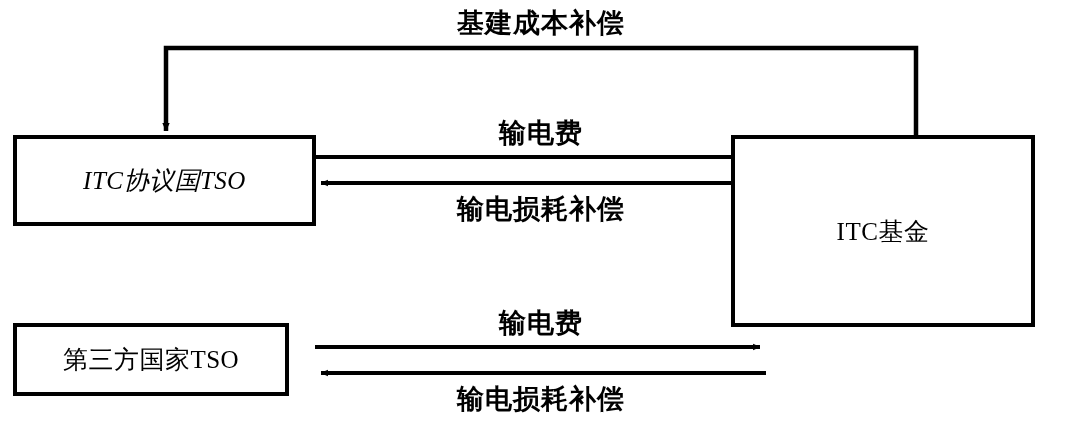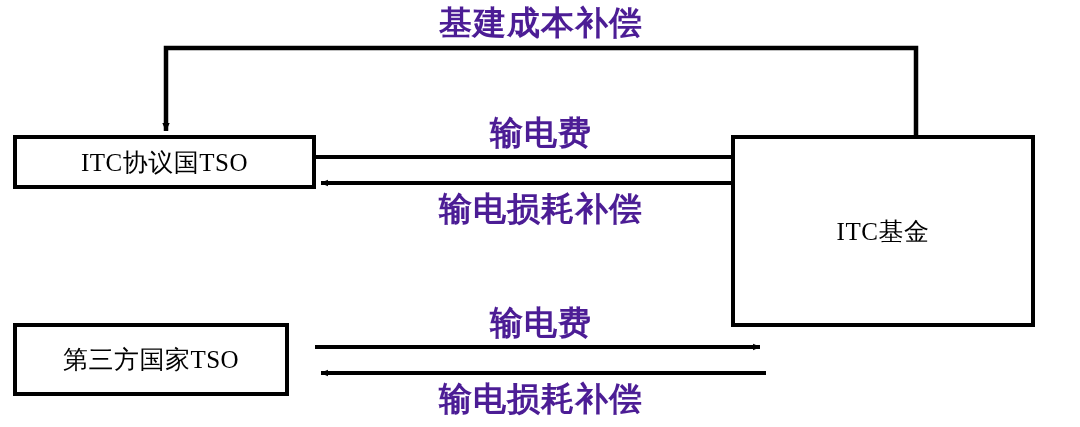--- a/index.html
+++ b/index.html
@@ -38,22 +38,22 @@
     font-size: 25px;
     color: #000000;
     letter-spacing: 0.5px;
     white-space: nowrap;
     line-height: 1;
   }
   .edge-label {
     position: absolute;
     font-family: "Liberation Serif", "DejaVu Serif", serif;
     font-weight: bold;
-    font-size: 33px;
-    color: #4c1d95;
+    font-size: 27px;
+    color: #000000;
     white-space: nowrap;
     line-height: 1;
     letter-spacing: 1px;
     transform: translate(-50%, -50%);
   }
 </style>
 </head>
 <body>
 
 <div id="diagram-root">
@@ -75,21 +75,21 @@
 
     <path d="M 315 157 L 760 157" fill="none" stroke="#000000" stroke-width="4" marker-end="url(#arrow-right)"></path>
 
     <path d="M 766 183 L 321 183" fill="none" stroke="#000000" stroke-width="4" marker-end="url(#arrow-left)"></path>
 
     <path d="M 315 347 L 760 347" fill="none" stroke="#000000" stroke-width="4" marker-end="url(#arrow-right)"></path>
 
     <path d="M 766 373 L 321 373" fill="none" stroke="#000000" stroke-width="4" marker-end="url(#arrow-left)"></path>
   </svg>
 
-  <div class="node-box" style="left:13px; top:135px; width:303px; height:54px;">
+  <div class="node-box" style="left:13px; top:135px; width:303px; height:91px;font-style:italic;">
     <span class="node-label">ITC协议国TSO</span>
   </div>
 
   <div class="node-box" style="left:13px; top:323px; width:276px; height:73px;">
     <span class="node-label">第三方国家TSO</span>
   </div>
 
   <div class="node-box" style="left:731px; top:135px; width:304px; height:192px;">
     <span class="node-label">ITC基金</span>
   </div>

